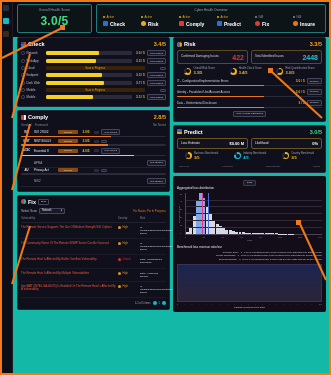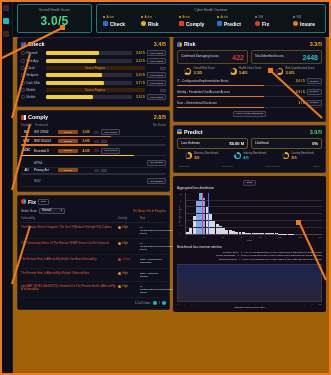--- a/index.html
+++ b/index.html
@@ -16,21 +16,21 @@
   
   .rail {
     width:13px; background:#0d0d16; border-right:1px solid #1d1d2b;
     display:flex; flex-direction:column; align-items:center; padding-top:5px; gap:7px;
   }
   .rail-ic { width:6px; height:6px; border-radius:1px; background:#2a2a3a; position:relative; }
   .rail-ic.cy { background:#17b8c4; }
   .rail-ic.or { background:#3a2a18; }
 
   
-  .main { flex:1; position:relative; overflow:hidden; background:#a16207; }
+  .main { flex:1; position:relative; overflow:hidden; background:#14b8a6; }
 
   
   .topbar {
     display:flex; gap:4px; padding:4px 5px 4px 4px; align-items:stretch;
     background:#0b0b14;
   }
   .score-card {
     width:75px; border:0.7px solid #1d7d7d; border-radius:2px;
     background:#0d1418; display:flex; flex-direction:column;
     align-items:center; justify-content:center; padding:3px 0 4px;

